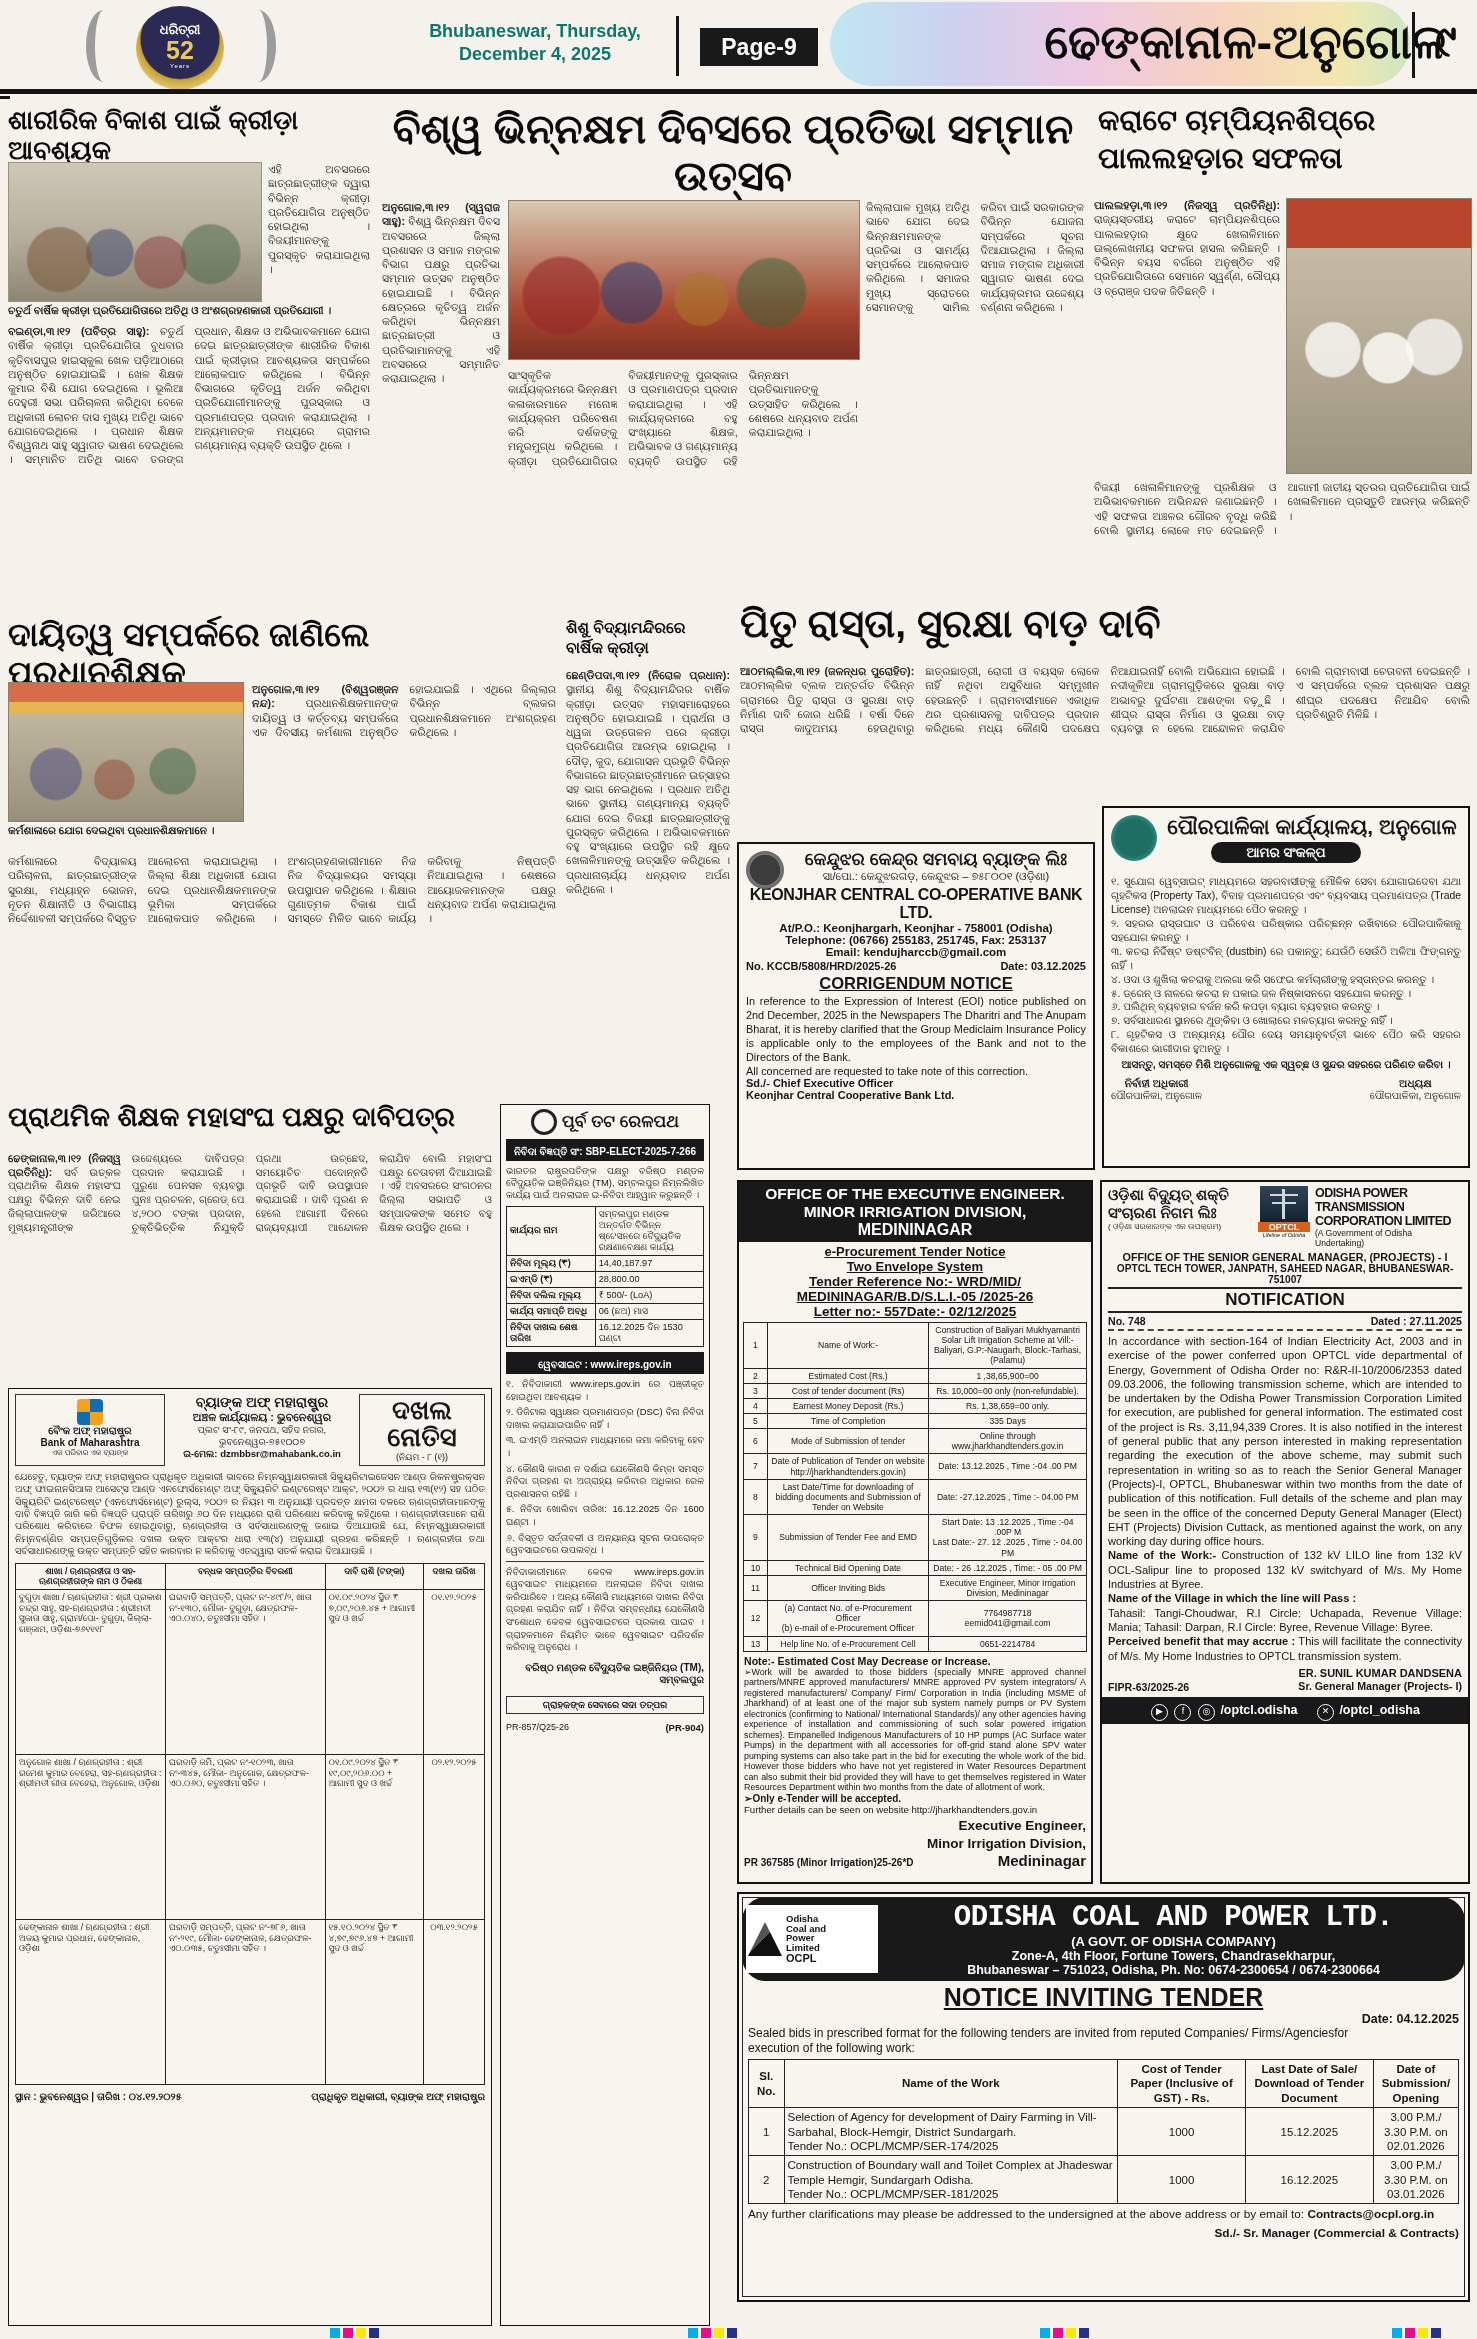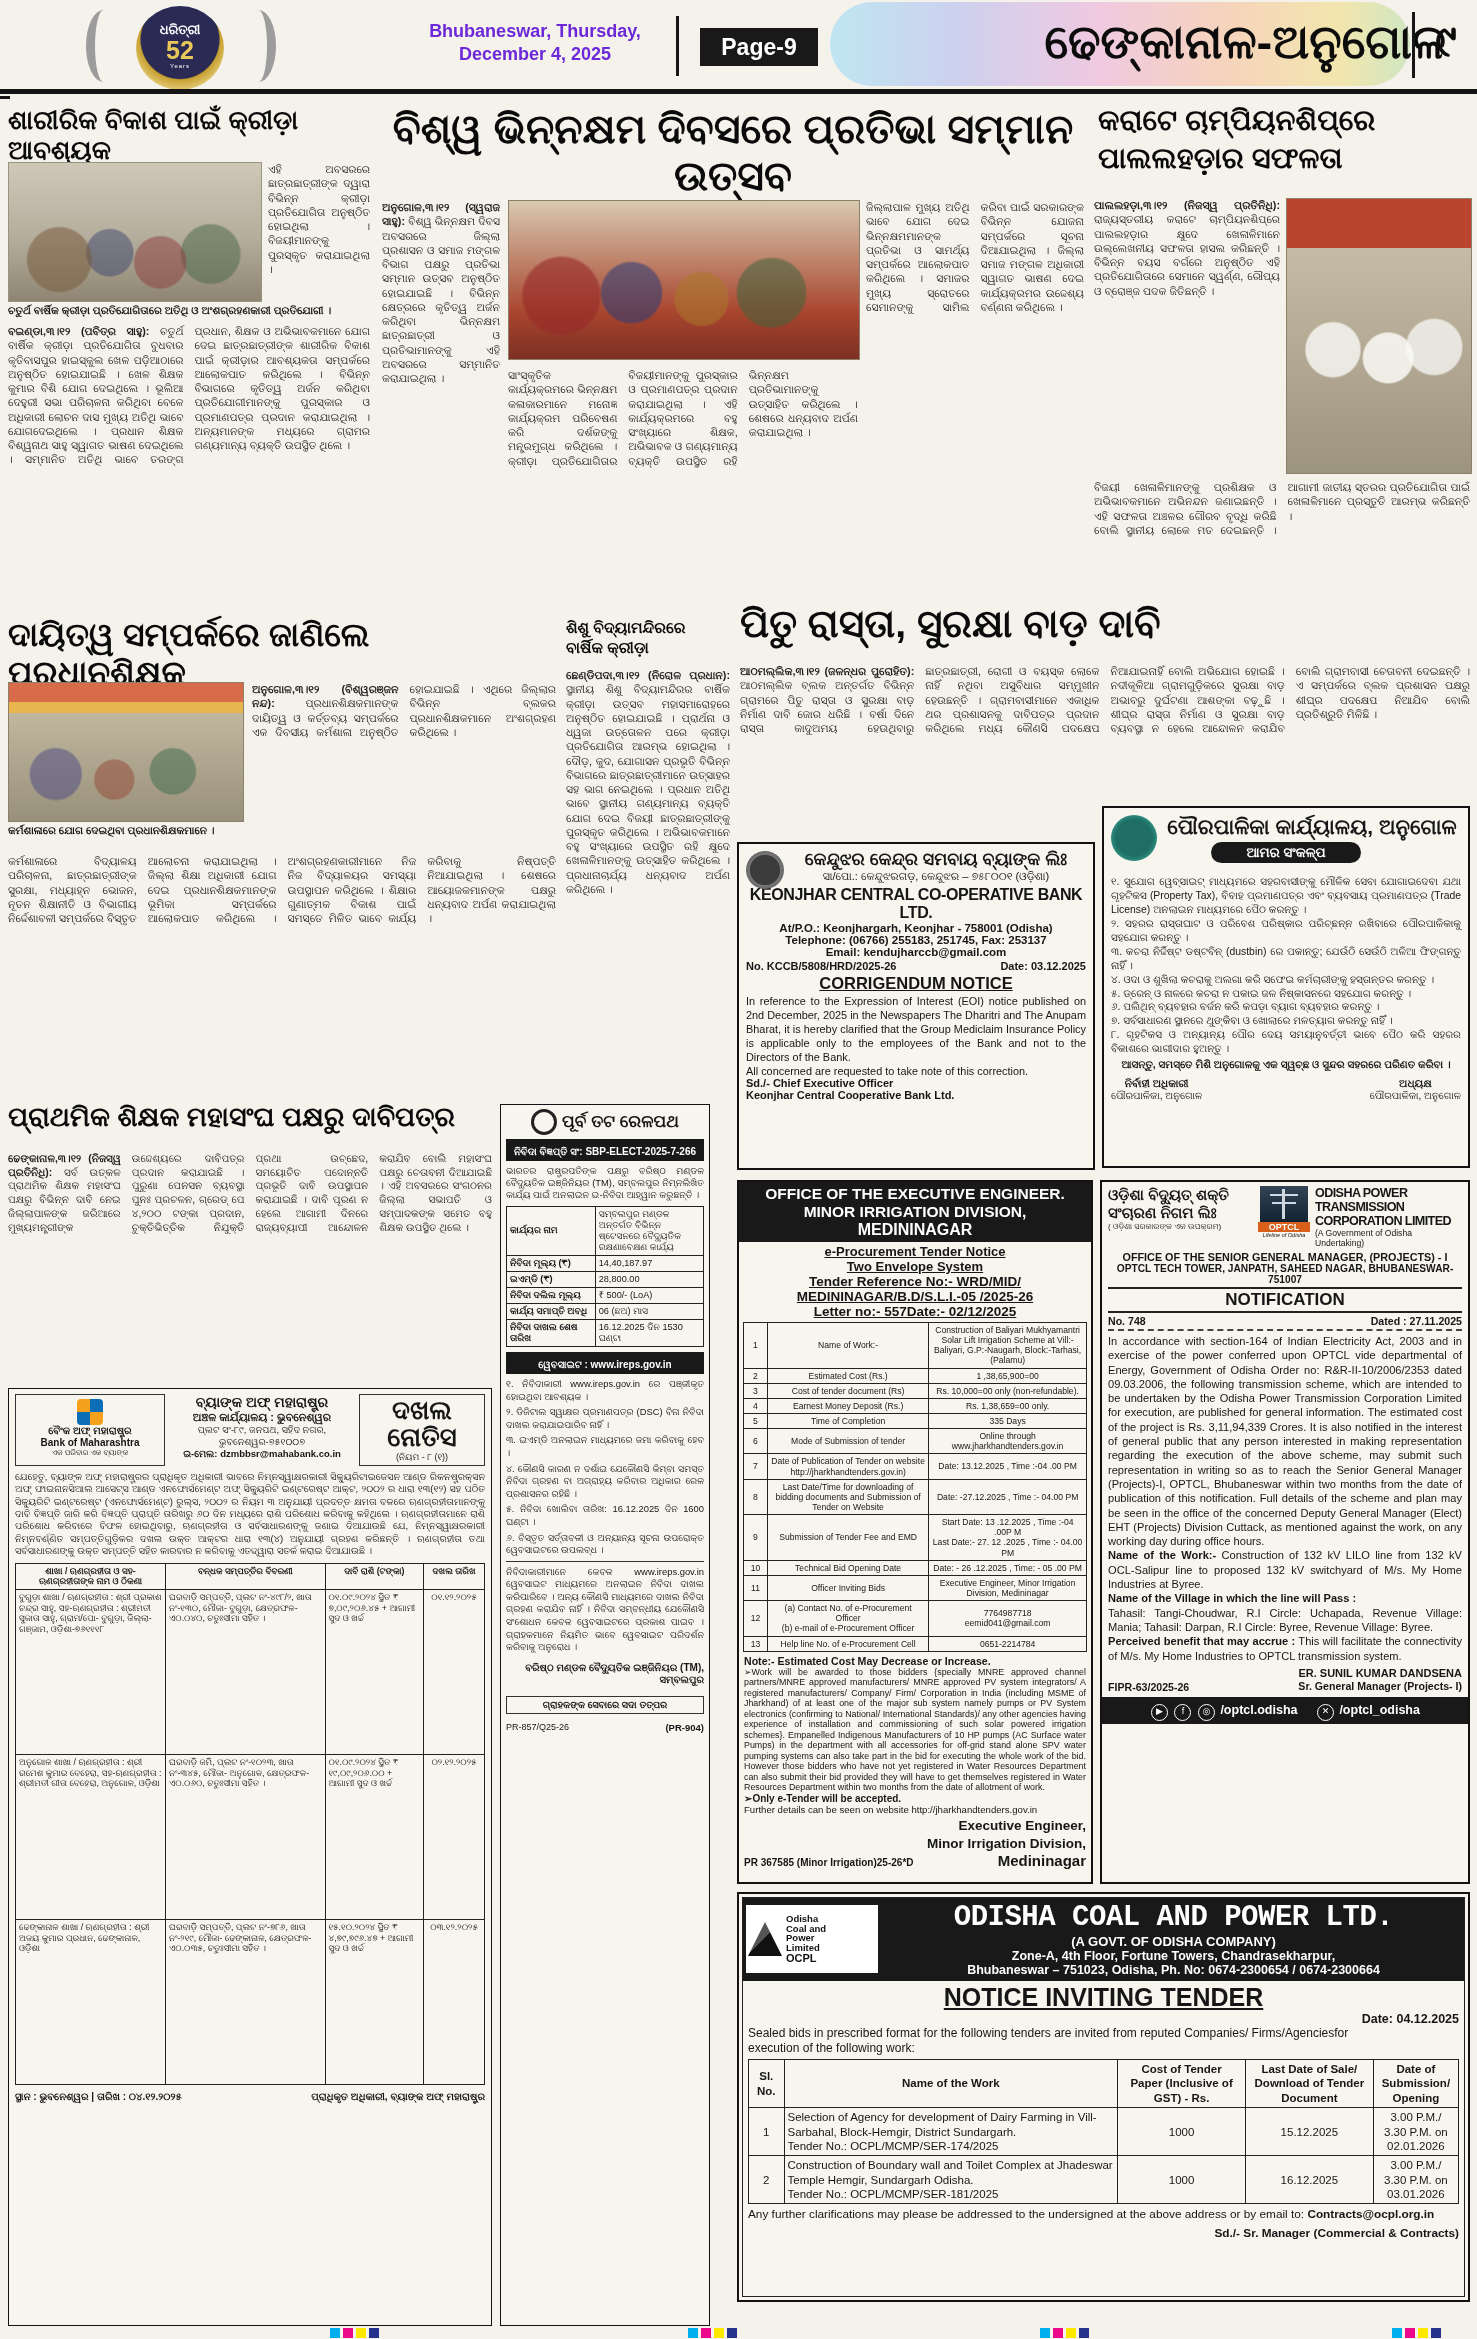--- a/index.html
+++ b/index.html
@@ -42,21 +42,21 @@
   <div class="abs" style="left:86px;top:2px;width:190px;height:88px;">
     <div class="abs" style="left:0;top:8px;width:26px;height:72px;border-left:9px solid #9c9c9c;border-radius:50% 0 0 50%;"></div>
     <div class="abs" style="right:0;top:8px;width:26px;height:72px;border-right:9px solid #9c9c9c;border-radius:0 50% 50% 0;"></div>
     <div class="abs" style="left:50px;top:4px;width:88px;height:84px;border-radius:50%;background:radial-gradient(circle at 50% 40%,#2b2a55 58%,#c8a132 60%,#e7cf7d 78%,#b98f23 100%);text-align:center;">
       <div style="color:#fff;font-size:13px;font-weight:bold;padding-top:16px;">ଧରିତ୍ରୀ</div>
       <div style="color:#e8c85a;font-size:25px;font-weight:bold;line-height:1;">52</div>
       <div style="color:#fff;font-size:6px;letter-spacing:1px;">Years</div>
     </div>
   </div>
 
-  <div class="abs" style="left:400px;top:20px;width:270px;text-align:center;font-weight:bold;font-size:18px;line-height:1.25;color:#6d28d9;">
+  <div class="abs" style="left:400px;top:20px;width:270px;text-align:center;font-weight:bold;font-size:18px;line-height:1.25;color:#0f766e;">
     <div>Bhubaneswar, Thursday,</div>
     <div>December 4, 2025</div>
   </div>
 
   <div class="abs" style="left:676px;top:16px;width:3px;height:60px;background:#161616;"></div>
 
   <div class="abs blackbar" style="left:700px;top:28px;width:118px;height:38px;text-align:center;">
     <span style="font-size:23px;font-weight:bold;line-height:38px;">Page-9</span>
   </div>
 
@@ -488,21 +488,21 @@
       <span class="soc">▶</span>
       <span class="soc">f</span>
       <span class="soc">◎</span>
       <span style="font-size:12.5px;font-weight:bold;margin-right:14px;">/optcl.odisha</span>
       <span class="soc">✕</span>
       <span style="font-size:12.5px;font-weight:bold;">/optcl_odisha</span>
     </div>
   </div>
 
   <div class="abs box" style="left:737px;top:1892px;width:733px;height:410px;padding:3px;outline:1px solid #222;outline-offset:-6px;">
-    <div class="blackbar" style="display:flex;gap:8px;padding:4px;align-items:center;">
+    <div class="blackbar" style="display:flex;gap:8px;padding:4px;align-items:center;border-radius:24px;">
       <div style="width:128px;height:64px;background:#fff;color:#111;display:flex;align-items:center;gap:4px;padding:2px;">
         <div style="width:34px;height:34px;background:linear-gradient(135deg,#555 0 48%,#111 48% 100%);clip-path:polygon(50% 0,100% 100%,0 100%);"></div>
         <div style="line-height:1.02;">
           <div style="font-size:9.5px;font-weight:bold;">Odisha</div>
           <div style="font-size:9.5px;font-weight:bold;">Coal and</div>
           <div style="font-size:9.5px;font-weight:bold;">Power</div>
           <div style="font-size:9.5px;font-weight:bold;">Limited</div>
           <div style="font-size:11px;font-weight:bold;">OCPL</div>
         </div>
       </div>

